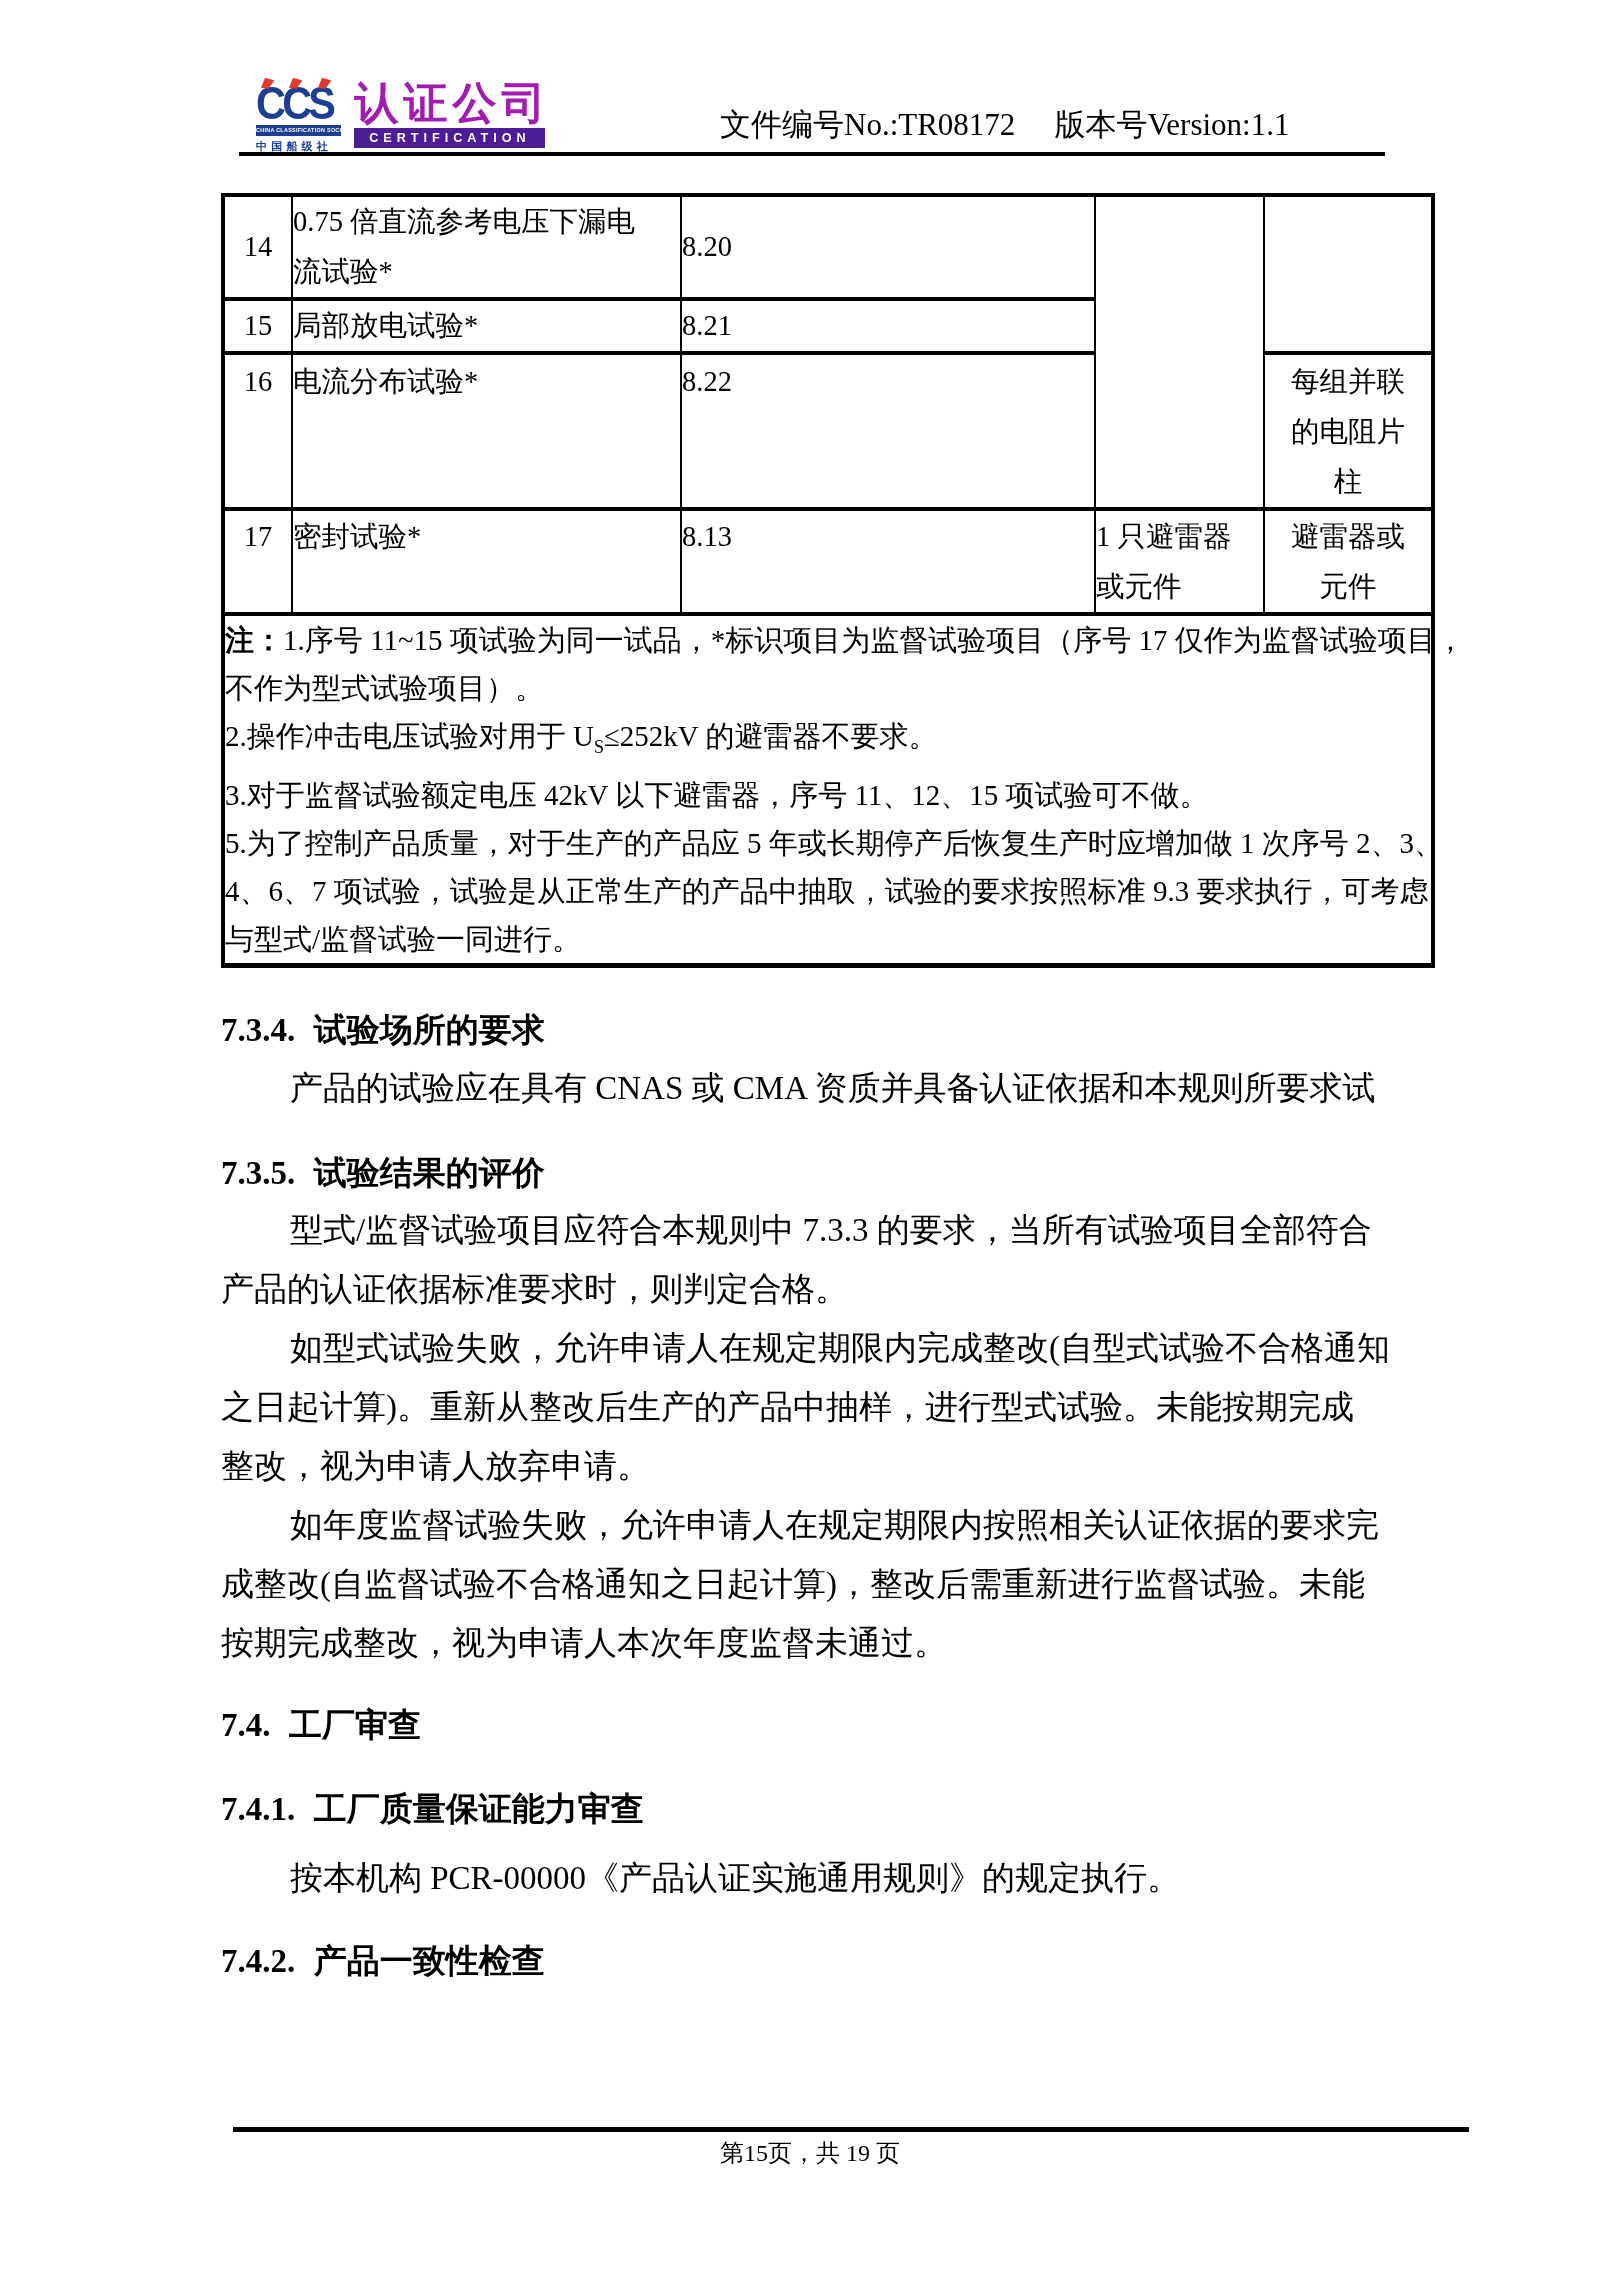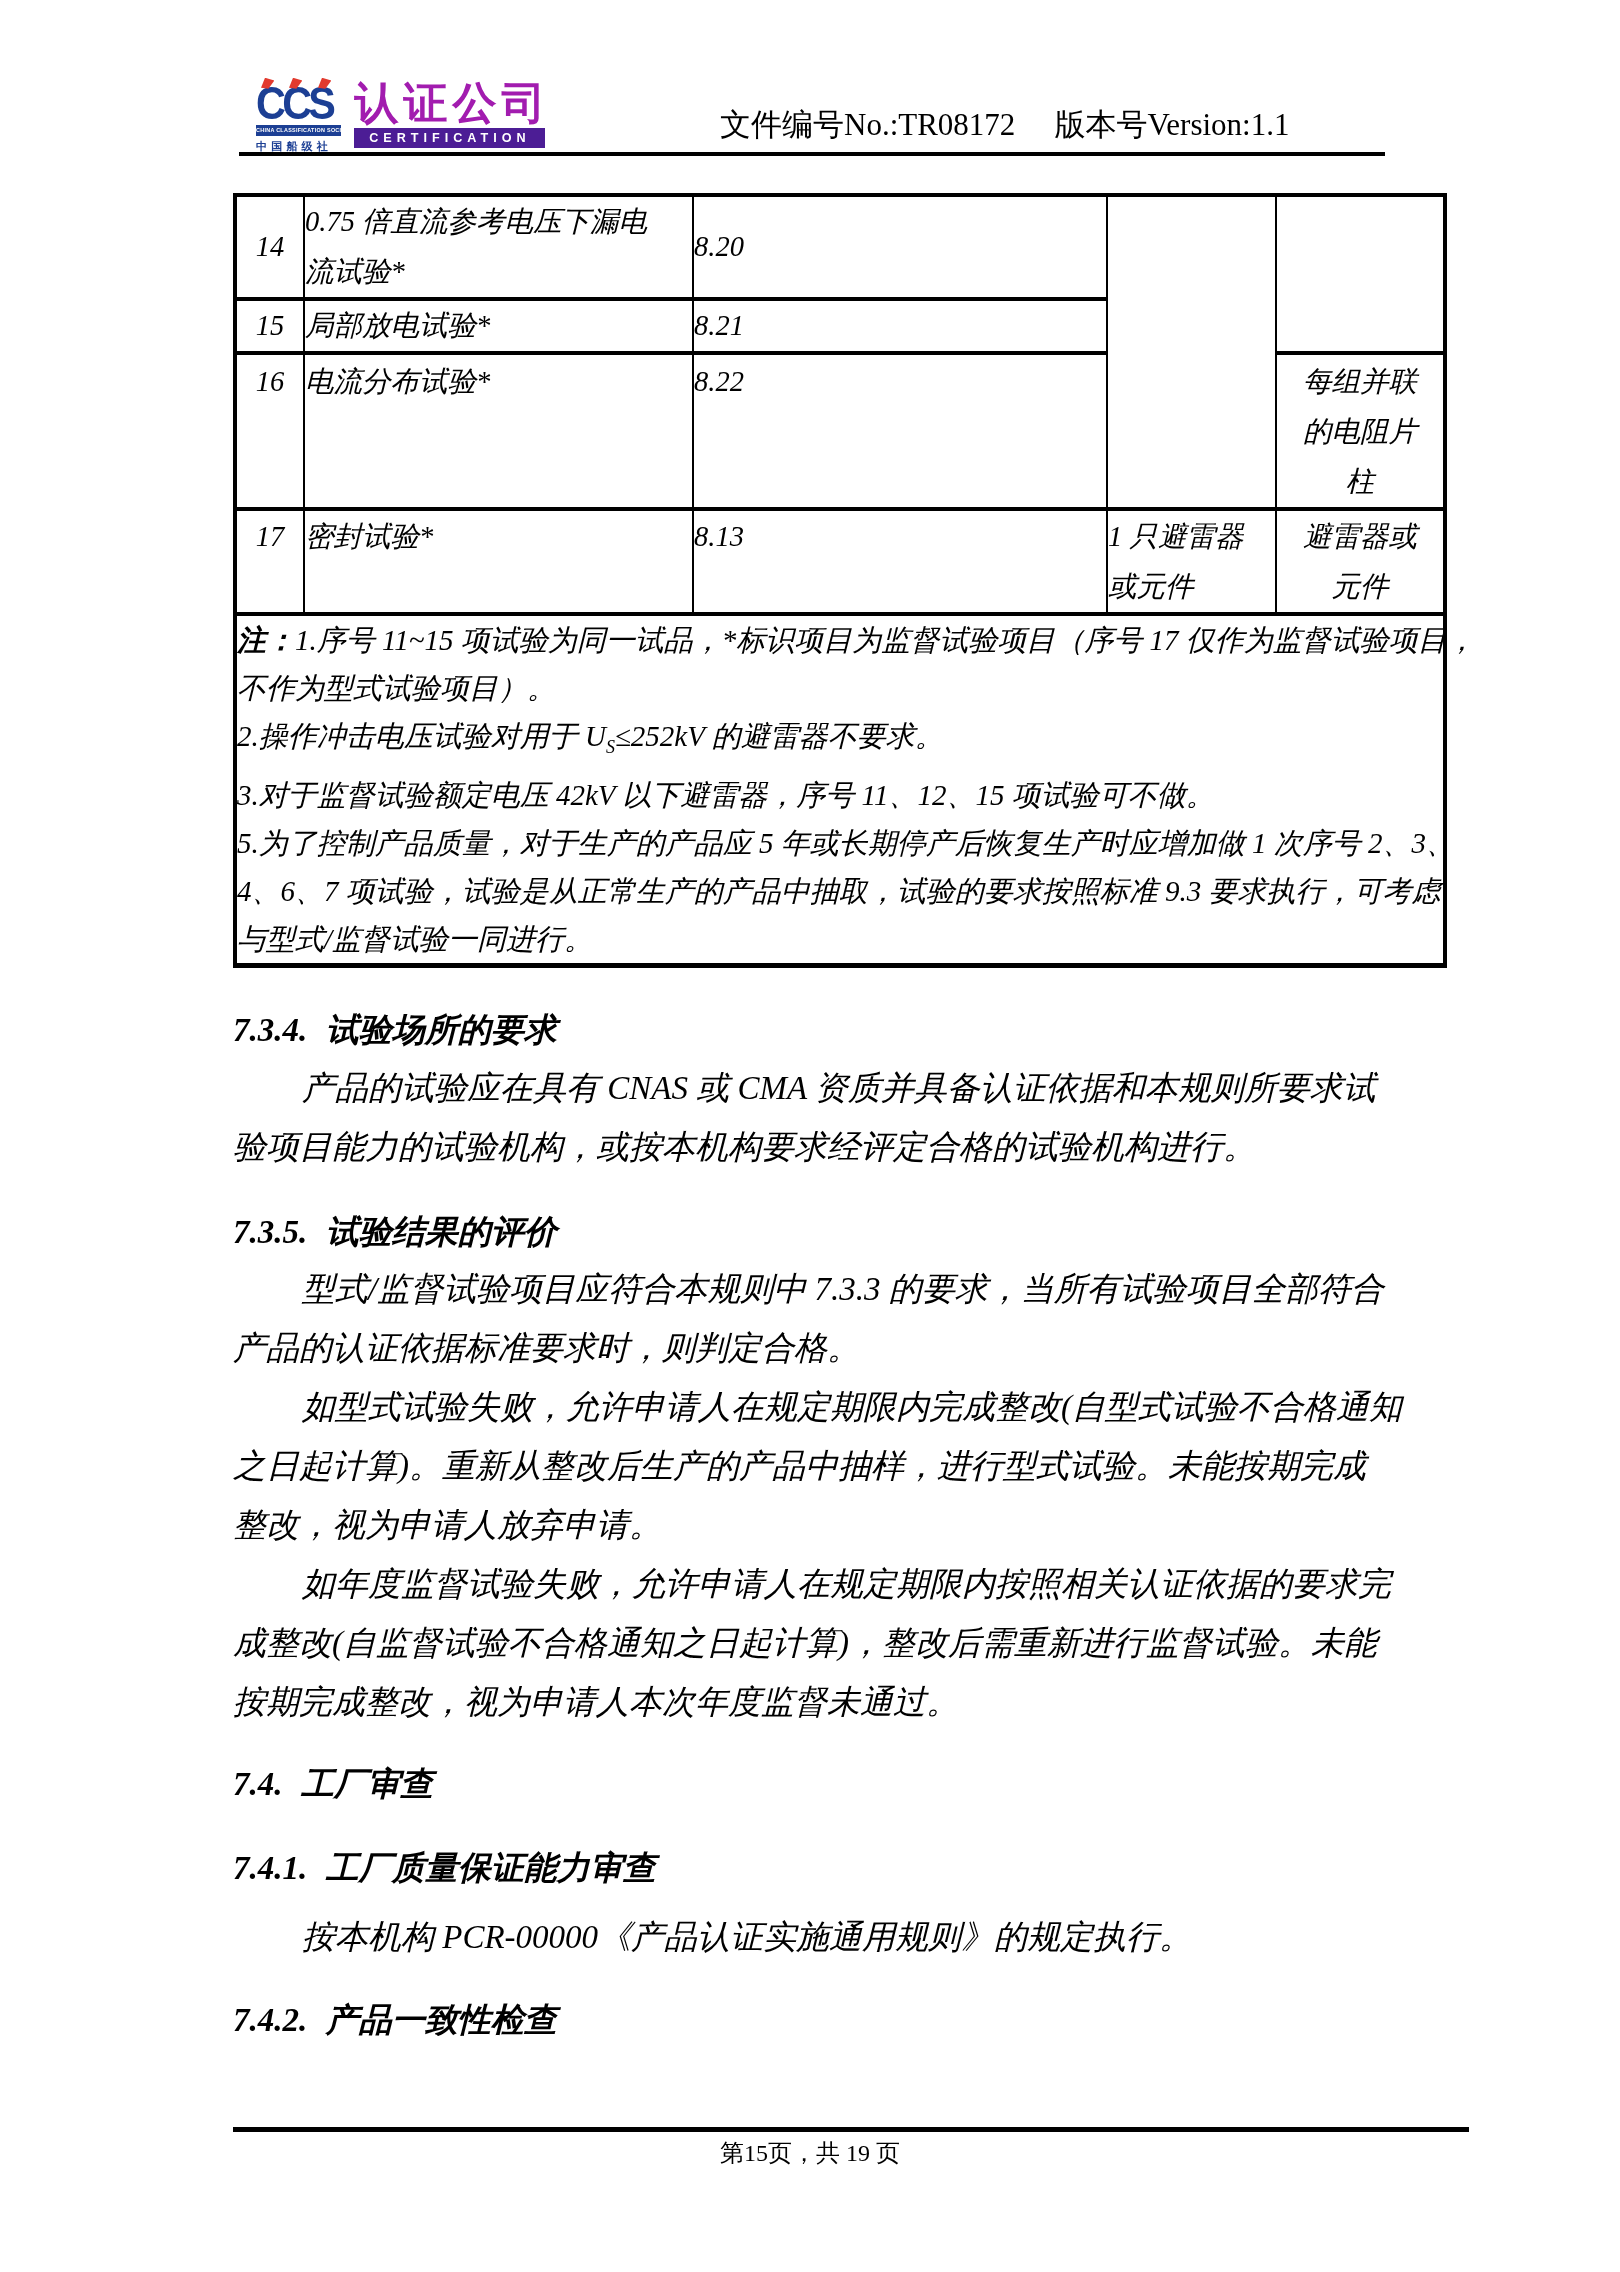--- a/index.html
+++ b/index.html
@@ -35,21 +35,21 @@
     letter-spacing:5px; white-space:nowrap; }
   .cert-bar { margin-top:4.2px; background:#4c1d95; color:#fff;
     font-family:"Liberation Sans",sans-serif; font-weight:bold; font-size:12.6px;
     letter-spacing:5px; text-align:center; line-height:20px; height:20px; width:191px; }
 
   .doc-meta { position:absolute; left:720px; top:104px; font-size:31px;
     display:flex; gap:39px; white-space:nowrap; }
   .header-rule { position:absolute; left:239px; top:152px; width:1146px; height:4.2px; background:#000; }
 
   
-  .content { position:absolute; left:233px; top:193px; width:1211px;font-style:italic; }
+  .content { position:absolute; left:221px; top:193px; width:1211px; }
 
   table.t { border-collapse:collapse; table-layout:fixed; width:1209px;
     font-size:28.5px; border:4.2px solid #000; border-bottom-width:5.9px; }
   table.t td { border:2.5px solid #000; border-top-width:4.2px; border-bottom-width:4.2px;
     padding:0; vertical-align:middle; }
   .c-no { text-align:center; }
   .c-item { padding-left:10px; }
   .c-cl { text-align:left; }
   .c4 { padding-left:10px; }
   .c5 { text-align:center; }
@@ -182,21 +182,20 @@
     </tbody>
   </table>
 
   <div class="sec s734">
     <h2 class="h">
       <span>7.3.4.</span>
       <span>试验场所的要求</span>
     </h2>
     <div class="lines">
       <div class="bl ind">产品的试验应在具有 CNAS 或 CMA 资质并具备认证依据和本规则所要求试</div>
-      <div class="bl">验项目能力的试验机构，或按本机构要求经评定合格的试验机构进行。</div>
     </div>
   </div>
 
   <div class="sec s735">
     <h2 class="h">
       <span>7.3.5.</span>
       <span>试验结果的评价</span>
     </h2>
     <div class="lines">
       <div class="bl ind">型式/监督试验项目应符合本规则中 7.3.3 的要求，当所有试验项目全部符合</div>

